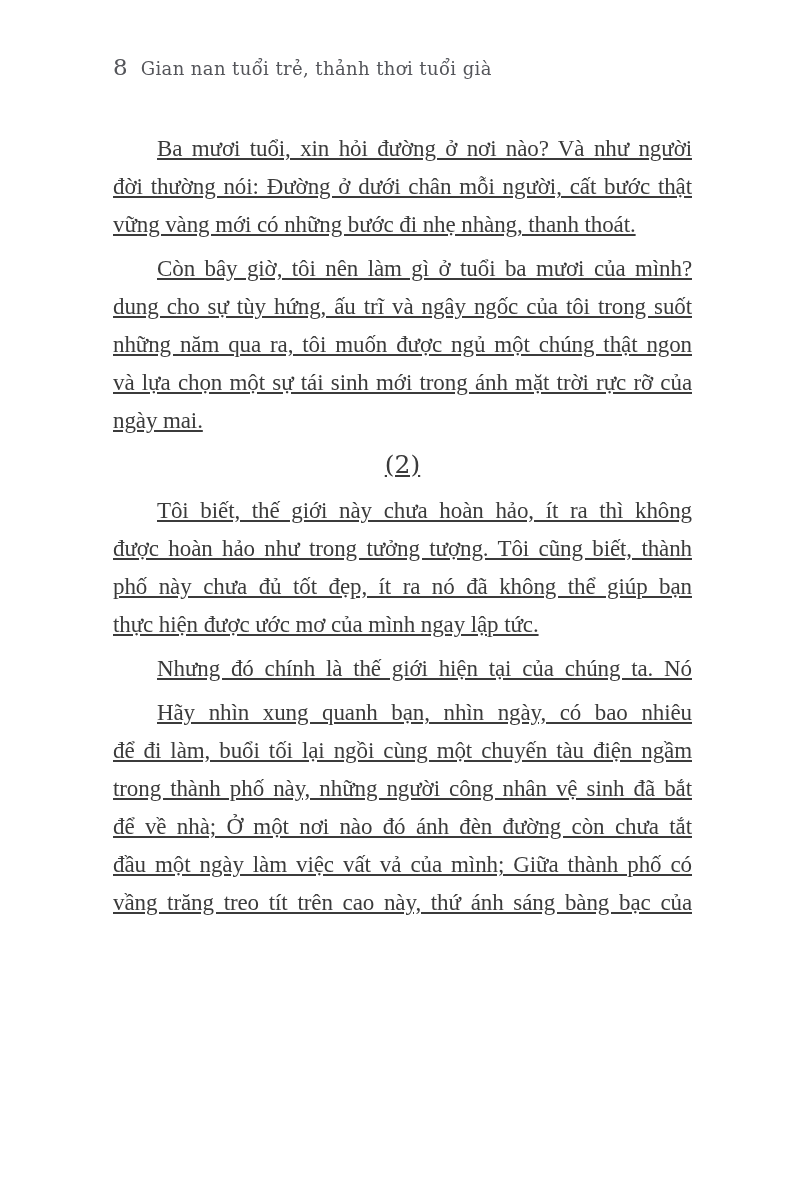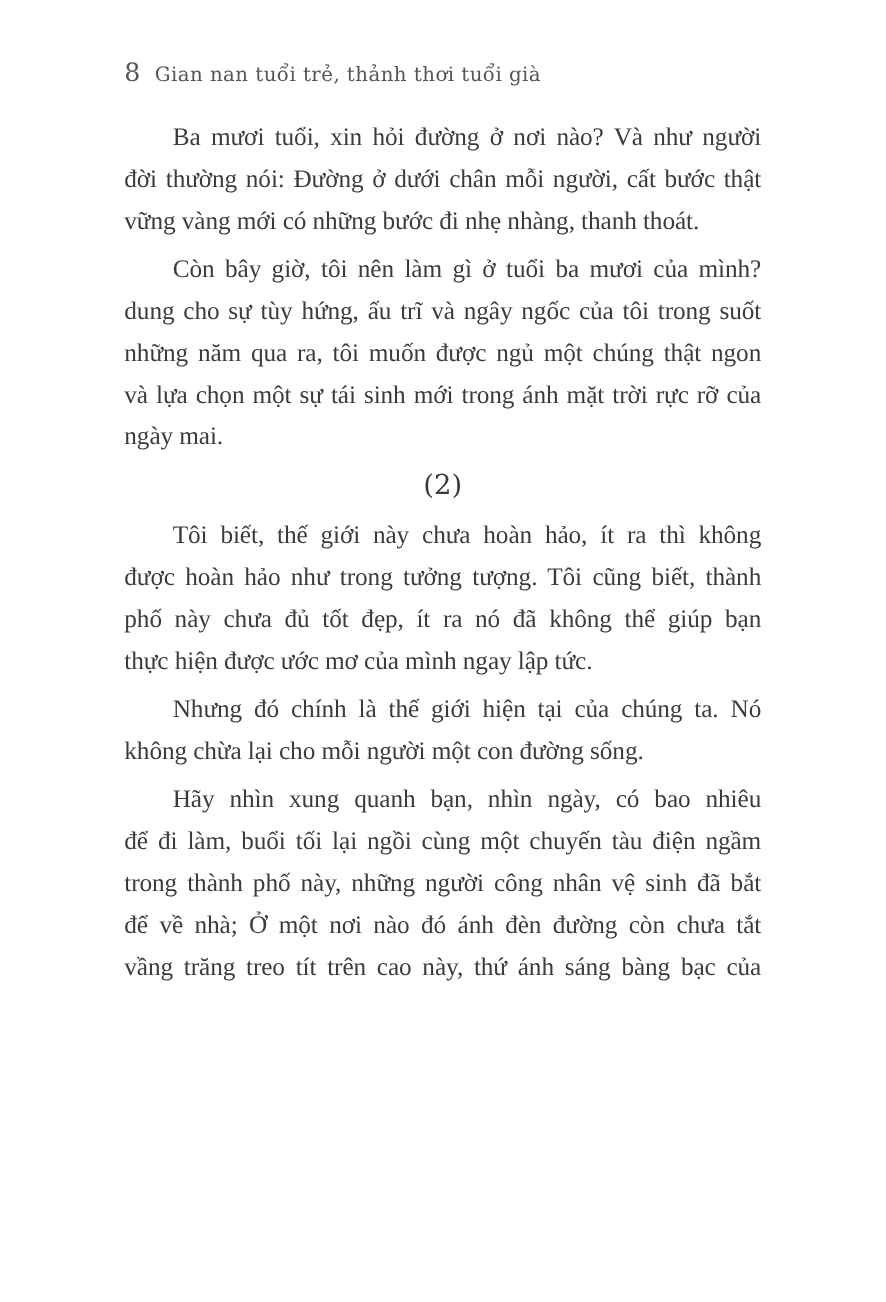--- a/index.html
+++ b/index.html
@@ -29,24 +29,25 @@
   .page-number {
     font-size: 23px;
     line-height: 1;
   }
   .running-title {
     font-size: 18px;
     line-height: 1;
     letter-spacing: 0.4px;
   }
   .text-body {
-    margin-top: 20px;
+    margin-top: 44px;
     color: #3b3b3b;
     font-size: 23px;
     line-height: 38px;
+    text-decoration: underline;
   }
   .paragraph {
     margin: 0 0 6px 0;
   }
   .line {
     height: 38px;
     text-align: justify;
     text-align-last: justify;
     white-space: nowrap;
     letter-spacing: -0.1px;
@@ -89,23 +90,23 @@
       </div>
       <div class="section-marker">(2)</div>
       <div class="paragraph">
         <div class="line first">Tôi biết, thế giới này chưa hoàn hảo, ít ra thì không</div>
         <div class="line">được hoàn hảo như trong tưởng tượng. Tôi cũng biết, thành</div>
         <div class="line">phố này chưa đủ tốt đẹp, ít ra nó đã không thể giúp bạn</div>
         <div class="line last">thực hiện được ước mơ của mình ngay lập tức.</div>
       </div>
       <div class="paragraph">
         <div class="line first">Nhưng đó chính là thế giới hiện tại của chúng ta. Nó</div>
-        <div class="line last">không chừa lại cho mỗi người một con đường sống.</div>
       </div>
       <div class="paragraph">
         <div class="line first">Hãy nhìn xung quanh bạn, nhìn ngày, có bao nhiêu</div>
         <div class="line">để đi làm, buổi tối lại ngồi cùng một chuyến tàu điện ngầm</div>
         <div class="line">trong thành phố này, những người công nhân vệ sinh đã bắt</div>
         <div class="line">để về nhà; Ở một nơi nào đó ánh đèn đường còn chưa tắt</div>
+        <div class="line">đầu một ngày làm việc vất vả của mình; Giữa thành phố có</div>
         <div class="line">vầng trăng treo tít trên cao này, thứ ánh sáng bàng bạc của</div>
       </div>
     </div>
 </div>
 
 </body></html>

